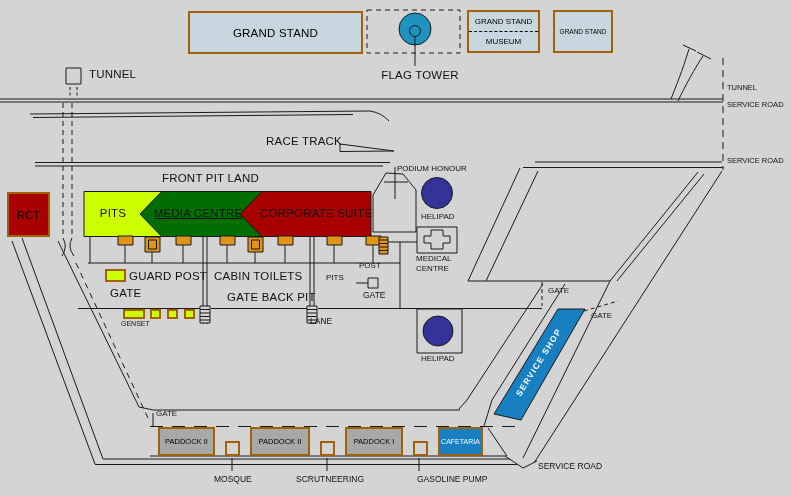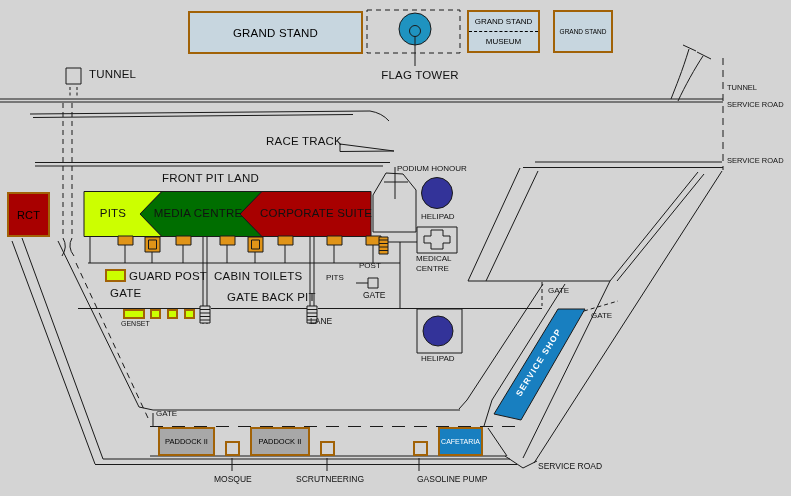--- a/index.html
+++ b/index.html
@@ -178,21 +178,21 @@
   <div class="lbl s115" style="left:162px;top:172px;">FRONT PIT LAND</div>
 
   <div class="lbl s75" style="left:727px;top:84px;">TUNNEL</div>
   <div class="lbl s75" style="left:727px;top:101px;">SERVICE ROAD</div>
   <div class="lbl s75" style="left:727px;top:157px;">SERVICE ROAD</div>
 
   <div class="box" style="left:7px;top:192px;width:43px;height:45px;background:var(--red);">
     <span class="s11">RCT</span>
   </div>
   <div class="lbl s115 ctr" style="left:86px;top:207px;width:54px;">PITS</div>
-  <div class="lbl s115 ctr" style="left:152px;top:207px;width:92px;">MEDIA CENTRE</div>
+  <div class="lbl s115 ctr" style="left:152px;top:207px;width:92px;text-decoration:underline;">MEDIA CENTRE</div>
   <div class="lbl s115 ctr" style="left:260px;top:207px;width:104px;">CORPORATE SUITE</div>
 
   <div class="box chart" style="left:105px;top:269px;width:21px;height:13px;"></div>
   <div class="lbl s115" style="left:129px;top:270px;">GUARD POST</div>
   <div class="lbl s115" style="left:110px;top:287px;">GATE</div>
   <div class="lbl s115" style="left:214px;top:270px;">CABIN TOILETS</div>
   <div class="lbl s115" style="left:227px;top:291px;">GATE BACK PIT</div>
   <div class="lbl s8" style="left:329px;top:262px;padding-left:30px;">POST</div>
   <div class="lbl s8" style="left:326px;top:274px;">PITS</div>
   <div class="lbl s85" style="left:310px;top:291px;margin-top:26px;">LANE</div>
@@ -215,20 +215,23 @@
 
   <div class="lbl s8" style="left:156px;top:410px;">GATE</div>
   <div class="box gray" style="left:158px;top:427px;width:57px;height:29px;">
     <span class="s75">PADDOCK II</span>
   </div>
   <div class="box bg" style="left:225px;top:441px;width:15px;height:15px;"></div>
   <div class="box gray" style="left:250px;top:427px;width:60px;height:29px;">
     <span class="s75">PADDOCK II</span>
   </div>
   <div class="box bg" style="left:320px;top:441px;width:15px;height:15px;"></div>
+  <div class="box gray" style="left:345px;top:427px;width:58px;height:29px;">
+    <span class="s75">PADDOCK I</span>
+  </div>
   <div class="box bg" style="left:413px;top:441px;width:15px;height:15px;"></div>
   <div class="box bluebg" style="left:438px;top:427px;width:45px;height:29px;">
     <span class="s7">CAFETARIA</span>
   </div>
 
   <div class="lbl s85" style="left:214px;top:475px;">MOSQUE</div>
   <div class="lbl s85" style="left:296px;top:475px;">SCRUTNEERING</div>
   <div class="lbl s85" style="left:390px;top:475px;margin-left:27px;">GASOLINE PUMP</div>
   <div class="lbl s85" style="left:538px;top:462px;">SERVICE ROAD</div>
 

